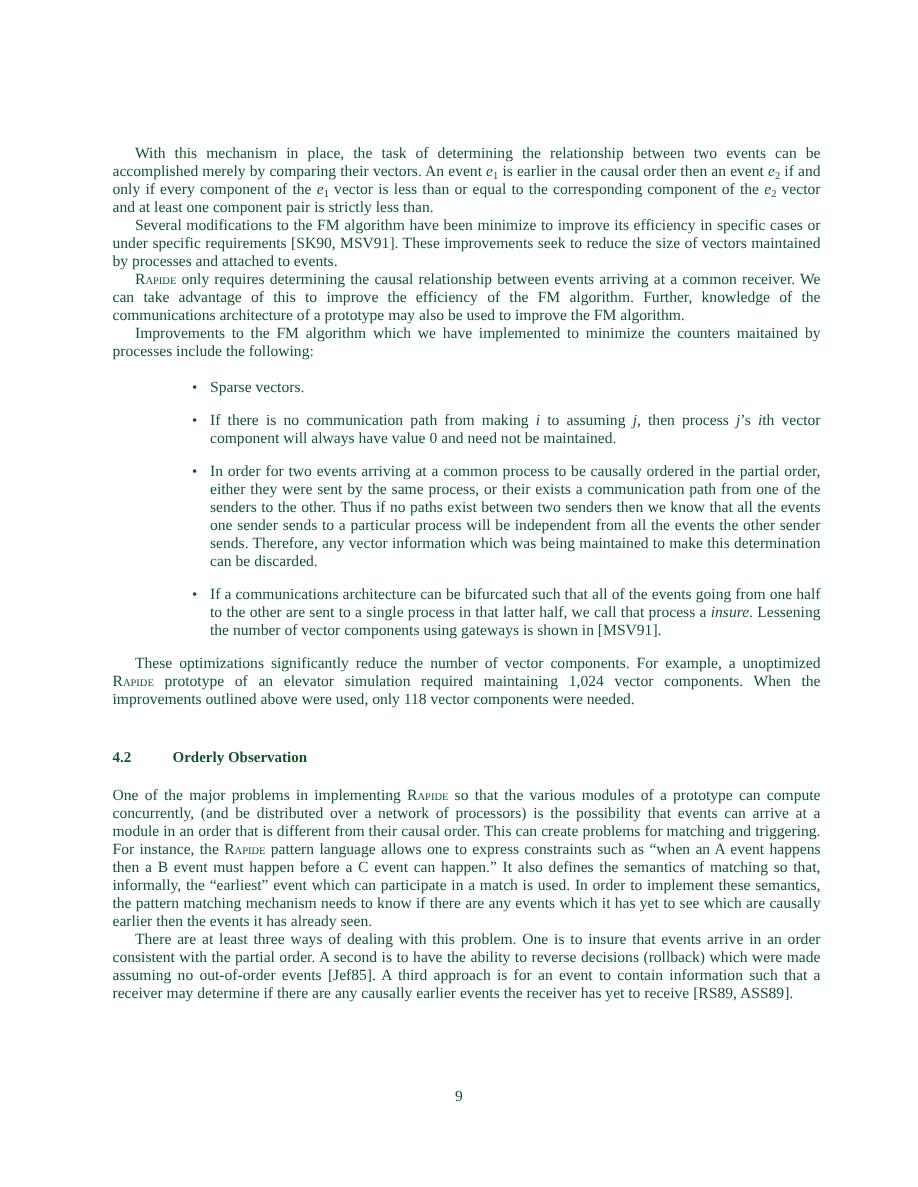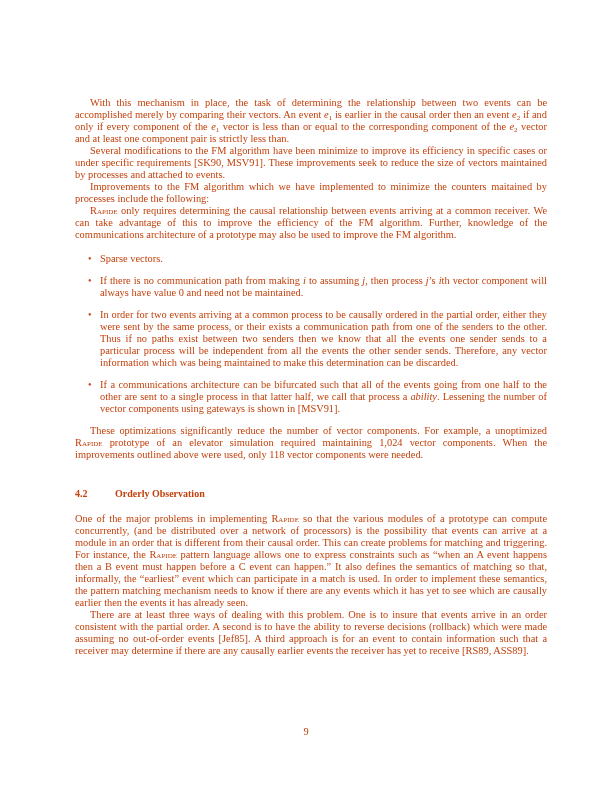--- a/index.html
+++ b/index.html
@@ -1,30 +1,30 @@
 <!DOCTYPE html>
 <html><head>
 <meta charset="utf-8">
 <style>
   html, body { margin: 0; padding: 0; background: #ffffff; }
   body { width: 612px; height: 791px; position: relative; overflow: hidden; }
   .page {
     position: absolute; left: 0; top: 0; width: 612px; height: 575px; background: #fff;
     font-family: "Liberation Serif", "DejaVu Serif", serif;
-    color: #c2410c;
+    color: #14532d;
   }
   .textcol {
     position: absolute; left: 75px; top: 97px; width: 472px;
     font-size: 10.4px; line-height: 12px;
   }
   p { margin: 0; text-align: justify; text-indent: 15px; }
   p.noindent { text-indent: 0; }
   .sc { font-variant: small-caps; }
   ul.bullets { list-style: none; margin: 12px 0 10px 0; padding: 0 0 0 25px; }
-  ul.bullets li { position: relative; text-align: justify; margin-bottom: 10px; }
+  ul.bullets li { position: relative; text-align: justify; margin-bottom: 10px; margin-left: 40px; }
   ul.bullets li::before {
     content: "•"; position: absolute; left: -12px; top: 0; font-size: 10px;
   }
   h2.section {
     margin: 24px 0 10px 0; font-size: 10px; line-height: 18px; font-weight: bold;
     font-family: "Liberation Serif", "DejaVu Serif", serif;
   }
   h2.section .num { display: inline-block; width: 40px; }
   .pagenum {
     position: absolute; left: 0; width: 612px; top: 726px; text-align: center;
@@ -37,29 +37,29 @@
 </head>
 <body>
 
 <div class="page">
   <div class="textcol">
 
     <p><span>With this mechanism in place, the task of determining the relationship between two events can be accomplished merely by comparing their vectors. An event </span><i>e</i><sub>1</sub><span> is earlier in the causal order then an event </span><i>e</i><sub>2</sub><span> if and only if every component of the </span><i>e</i><sub>1</sub><span> vector is less than or equal to the corresponding component of the </span><i>e</i><sub>2</sub><span> vector and at least one component pair is strictly less than.</span></p>
 
     <p>Several modifications to the FM algorithm have been minimize to improve its efficiency in specific cases or under specific requirements [SK90, MSV91]. These improvements seek to reduce the size of vectors maintained by processes and attached to events.</p>
 
+    <p><span class="sc">Rapide</span><span> only requires determining the causal relationship between events arriving at a common receiver. We can take advantage of this to improve the efficiency of the FM algorithm. Further, knowledge of the communications architecture of a prototype may also be used to improve the FM algorithm.</span></p>
+
     <p>Improvements to the FM algorithm which we have implemented to minimize the counters maitained by processes include the following:</p>
-
-    <p><span class="sc">Rapide</span><span> only requires determining the causal relationship between events arriving at a common receiver. We can take advantage of this to improve the efficiency of the FM algorithm. Further, knowledge of the communications architecture of a prototype may also be used to improve the FM algorithm.</span></p>
 
     <ul class="bullets">
       <li>Sparse vectors.</li>
       <li><span>If there is no communication path from making </span><i>i</i><span> to assuming </span><i>j</i><span>, then process </span><i>j</i><span>’s </span><i>i</i><span>th vector component will always have value 0 and need not be maintained.</span></li>
       <li>In order for two events arriving at a common process to be causally ordered in the partial order, either they were sent by the same process, or their exists a communication path from one of the senders to the other. Thus if no paths exist between two senders then we know that all the events one sender sends to a particular process will be independent from all the events the other sender sends. Therefore, any vector information which was being maintained to make this determination can be discarded.</li>
-      <li><span>If a communications architecture can be bifurcated such that all of the events going from one half to the other are sent to a single process in that latter half, we call that process a </span><i>ability</i><span>. Lessening the number of vector components using gateways is shown in [MSV91].</span></li>
+      <li><span>If a communications architecture can be bifurcated such that all of the events going from one half to the other are sent to a single process in that latter half, we call that process a </span><i>insure</i><span>. Lessening the number of vector components using gateways is shown in [MSV91].</span></li>
     </ul>
 
 
     <p><span>These optimizations significantly reduce the number of vector components. For example, a unoptimized </span><span class="sc">Rapide</span><span> prototype of an elevator simulation required maintaining 1,024 vector components. When the improvements outlined above were used, only 118 vector components were needed.</span></p>
 
     <h2 class="section"><span class="num">4.2</span><span>Orderly Observation</span></h2>
 
     <p class="noindent"><span>One of the major problems in implementing </span><span class="sc">Rapide</span><span> so that the various modules of a prototype can compute concurrently, (and be distributed over a network of processors) is the possibility that events can arrive at a module in an order that is different from their causal order. This can create problems for matching and triggering. For instance, the </span><span class="sc">Rapide</span><span> pattern language allows one to express constraints such as “when an A event happens then a B event must happen before a C event can happen.” It also defines the semantics of matching so that, informally, the “earliest” event which can participate in a match is used. In order to implement these semantics, the pattern matching mechanism needs to know if there are any events which it has yet to see which are causally earlier then the events it has already seen.</span></p>
 
     <p>There are at least three ways of dealing with this problem. One is to insure that events arrive in an order consistent with the partial order. A second is to have the ability to reverse decisions (rollback) which were made assuming no out-of-order events [Jef85]. A third approach is for an event to contain information such that a receiver may determine if there are any causally earlier events the receiver has yet to receive [RS89, ASS89].</p>

